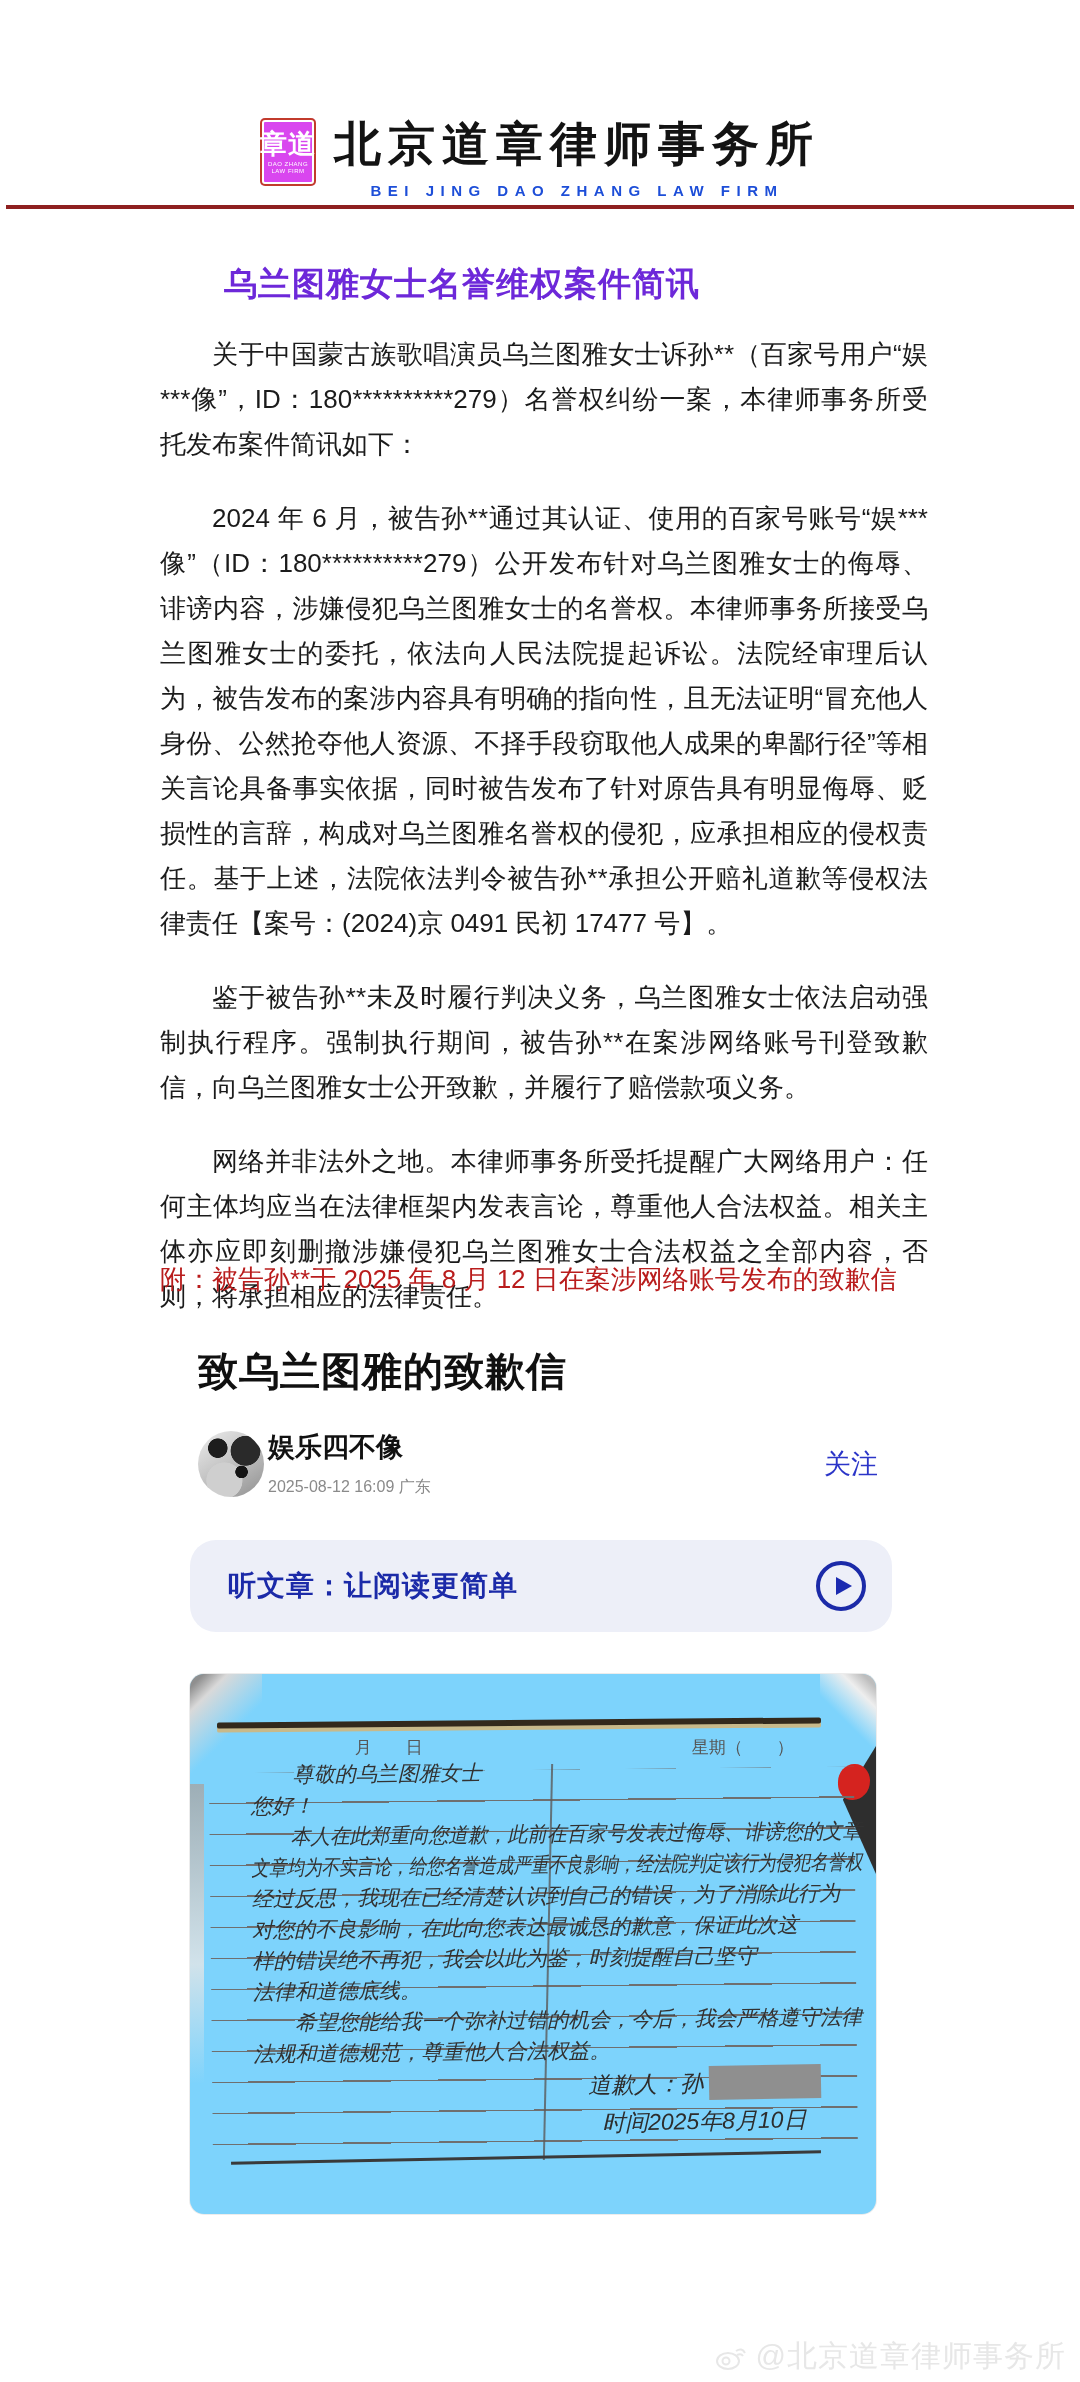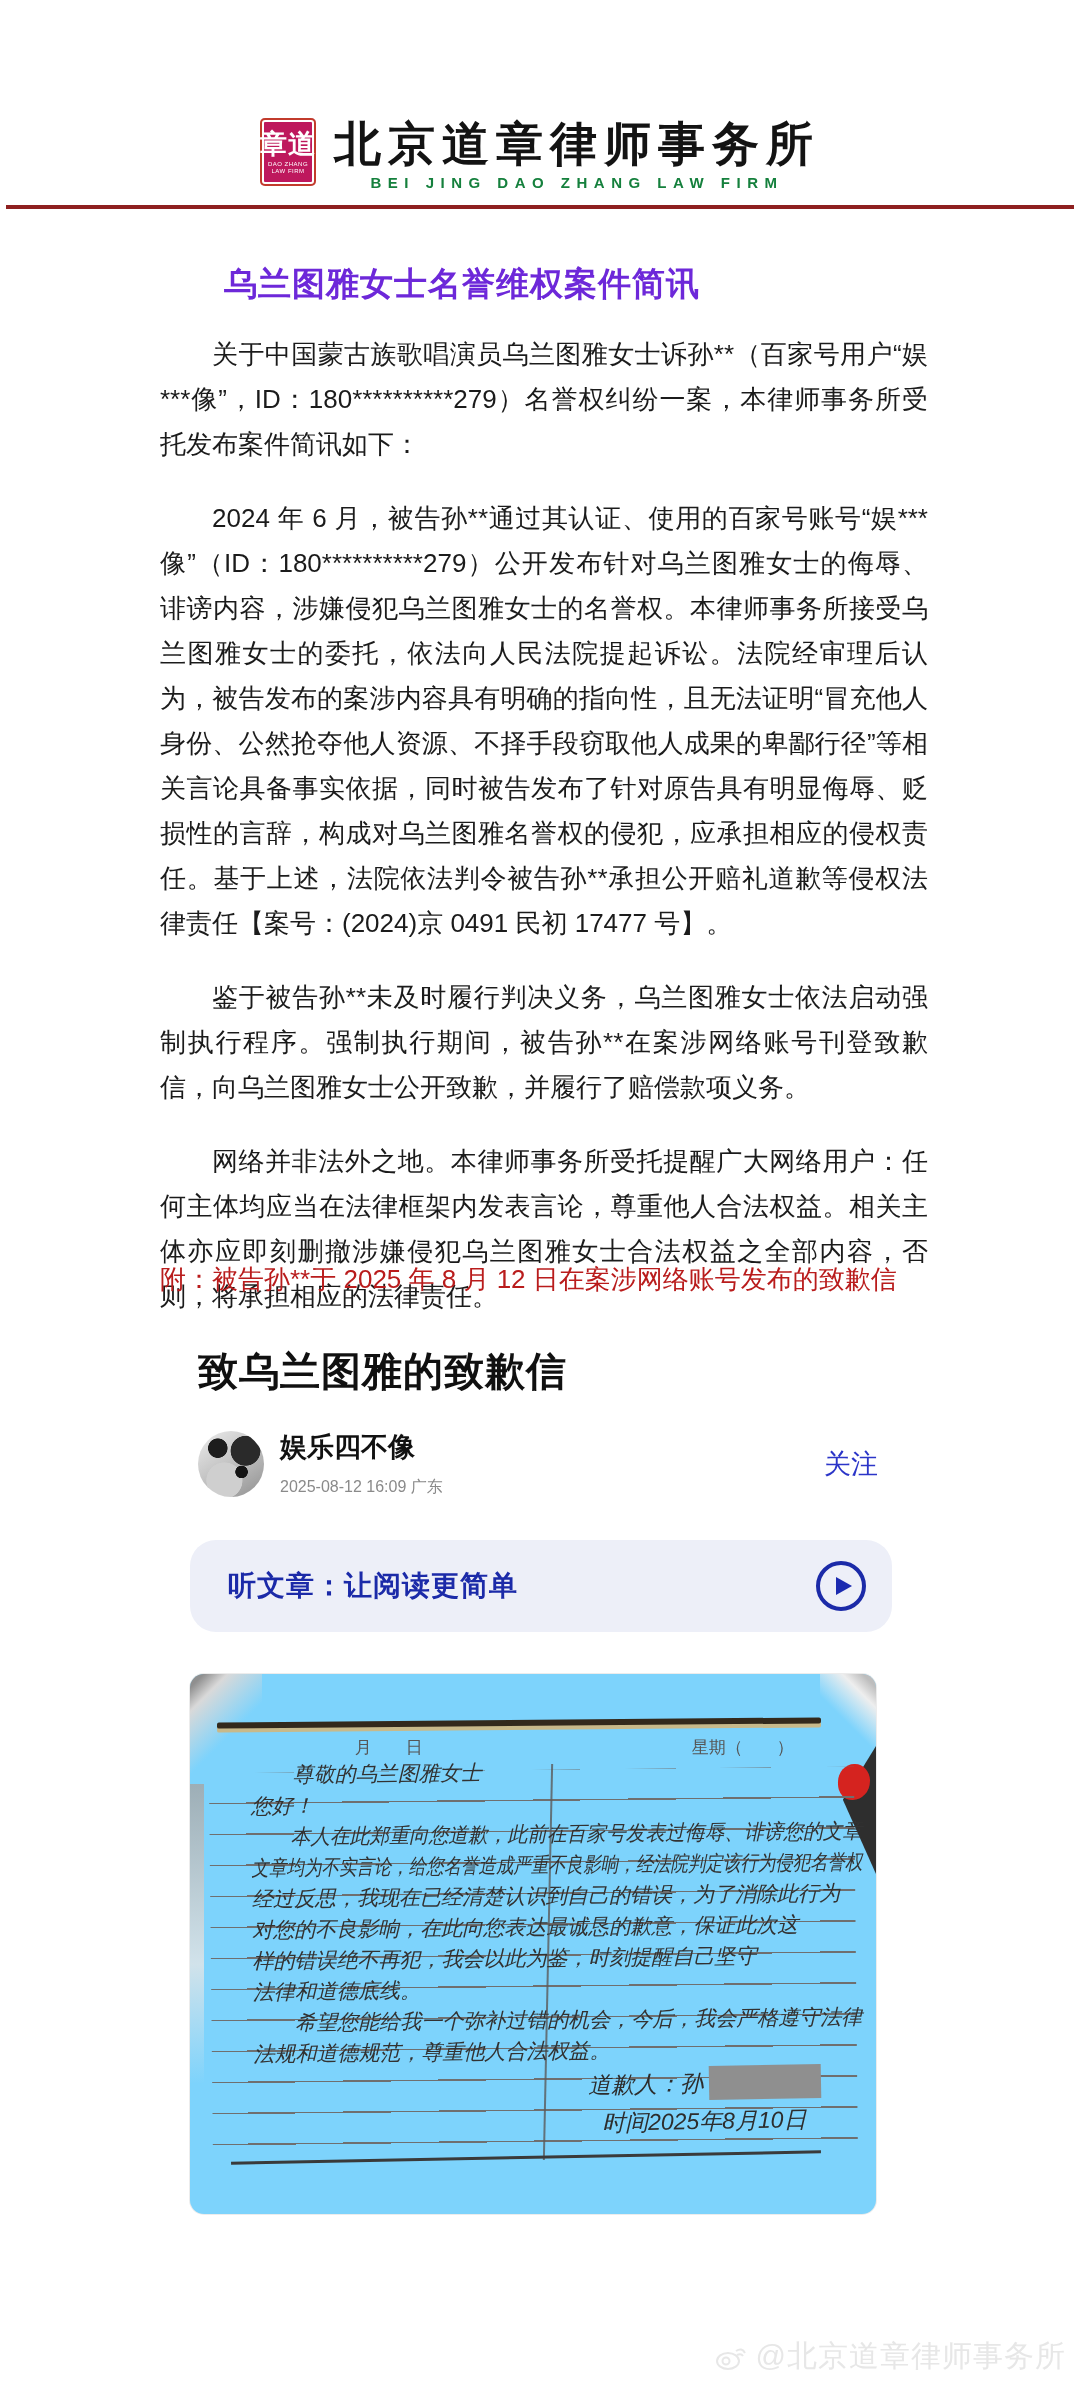--- a/index.html
+++ b/index.html
@@ -8,35 +8,35 @@
     background:#ffffff;
     font-family:"Liberation Sans","DejaVu Sans",sans-serif;
     color:#1c1c1c;
   }
   
   .logo-row{
     position:absolute;top:118px;left:0;width:1080px;
     display:flex;justify-content:center;align-items:flex-start;gap:18px;
   }
   .seal{
-    width:56px;height:68px;background:#be185d;border-radius:5px;
+    width:56px;height:68px;background:#d946ef;border-radius:5px;
     box-shadow:inset 0 0 0 2px #c23b2c, inset 0 0 0 4px #ffffff;
     display:flex;flex-direction:column;align-items:center;justify-content:center;
     color:#fff;flex:0 0 auto;
   }
   .seal-chars{font-size:27px;font-weight:bold;letter-spacing:1px;line-height:30px;
     font-family:"Liberation Serif","DejaVu Serif",serif;}
   .seal-caption{font-size:6px;letter-spacing:.5px;line-height:7px;text-align:center;margin-top:2px;}
   .firm-col{display:flex;flex-direction:column;align-items:center;}
   .firm-cn{
     font-family:"Liberation Serif","DejaVu Serif",serif;
     font-size:47px;font-weight:bold;color:#131313;letter-spacing:7px;line-height:52px;
   }
   .firm-en{
-    font-size:15px;font-weight:bold;color:#15803d;letter-spacing:6.5px;margin-top:4px;
+    font-size:15px;font-weight:bold;color:#1d4ed8;letter-spacing:6.5px;margin-top:12px;
   }
   .divider{position:absolute;top:205px;left:6px;width:1068px;height:4px;background:#8e2020;}
   
   .doc-title{
     position:absolute;top:262px;left:0;width:924px;text-align:center;
     font-size:33px;font-weight:bold;color:#6d28d9;letter-spacing:1px;
   }
   .doc-body{
     position:absolute;top:332px;left:160px;width:768px;
     font-size:26px;line-height:45px;text-align:justify;color:#1b1b1b;
@@ -52,21 +52,21 @@
   .post-head{display:flex;align-items:center;margin-top:30px;padding-left:8px;}
   .avatar{
     width:66px;height:66px;border-radius:50%;flex:0 0 auto;overflow:hidden;
     background:
       radial-gradient(circle at 30% 26%, #1d1d1d 0 14%, transparent 15%),
       radial-gradient(circle at 66% 62%, #141414 0 10%, transparent 11%),
       radial-gradient(circle at 72% 30%, #2a2a2a 0 22%, transparent 23%),
       radial-gradient(circle at 40% 75%, #cfcfcf 0 28%, transparent 29%),
       linear-gradient(145deg,#ededed 0%,#bdbdbd 55%,#8f8f8f 100%);
   }
-  .author-col{display:flex;flex-direction:column;margin-left:16px;}
+  .author-col{display:flex;flex-direction:column;margin-left:4px;}
   .author{font-size:27px;font-weight:bold;color:#111;}
   .meta{font-size:16px;color:#8a8a8a;margin-top:12px;}
   .follow{margin-left:auto;margin-right:14px;font-size:27px;color:#2b35c8;cursor:pointer;}
   .banner{
     margin-top:42px;height:92px;background:#edeff8;border-radius:26px;
     display:flex;align-items:center;padding:0 26px 0 38px;box-sizing:border-box;
   }
   .banner-text{font-size:28px;font-weight:bold;color:#1b2aa8;letter-spacing:1px;}
   .play{
     margin-left:auto;width:50px;height:50px;border:4px solid #1b2aa8;border-radius:50%;

